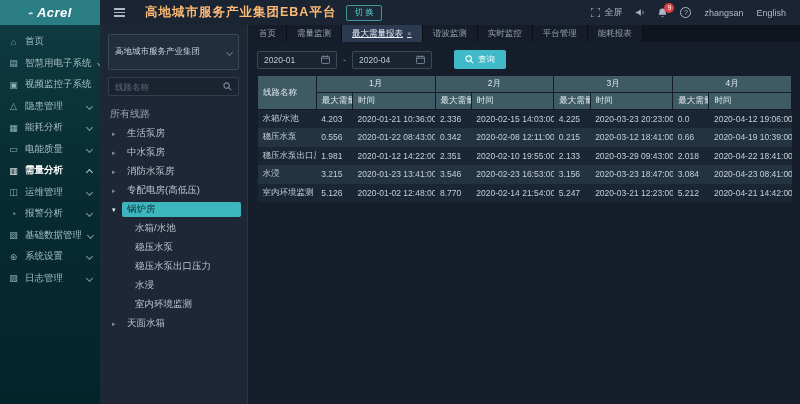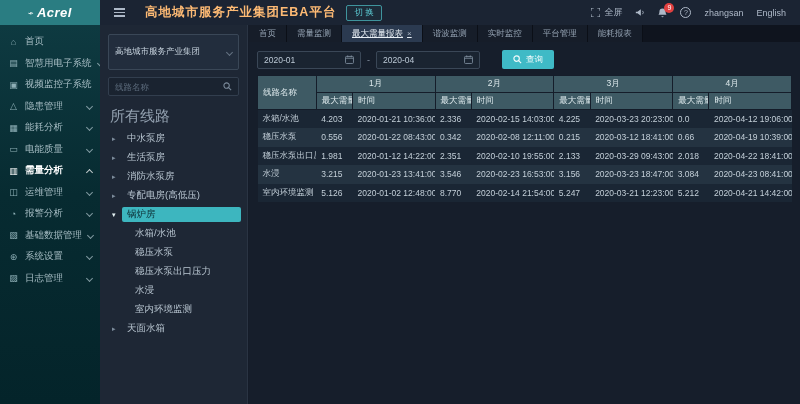--- a/index.html
+++ b/index.html
@@ -48,39 +48,39 @@
     background:#1e2735; border-right:1px solid #2a3443; }
   .org-select { margin:9px 8px 0; height:19px; background:#222d3d; border:1px solid #3a4757;
     border-radius:2px; display:flex; align-items:center; justify-content:space-between;
     padding:17px 6px; color:#c6d2dd; font-size:8.5px; cursor:pointer; white-space:nowrap; }
   .org-select .chev { margin-left:4px; color:#7b8a9a; }
   .search-box { margin:7px 8px 0; height:19px; background:#1a2330; border:1px solid #323e4e;
     border-radius:2px; display:flex; align-items:center; padding:0 6px; }
   .search-box input { flex:1; background:transparent; border:none; outline:none;
     color:#c6d2dd; font-size:8.5px; font-family:inherit; min-width:0; }
   .search-box input::placeholder { color:#5c6b7c; }
-  .root-label { margin:11px 10px 3px; color:#93a1b0; font-size:15px; }
+  .root-label { margin:11px 10px 3px; color:#93a1b0; font-size:10px; }
   .tree-node { height:19px; display:flex; align-items:center; padding:0 6px 0 12px;
     color:#b9c6d1; font-size:9.5px; cursor:pointer; white-space:nowrap; }
   .tree-node .caret { width:10px; font-size:7px; color:#7b8a9a; flex:none; }
   .tree-node .nlabel { padding:1px 5px; border-radius:2px; }
   .tree-node.selected .caret { color:#e6f3f5; }
   .tree-node.selected .nlabel { background:#3db6bf; color:#0d2f36; flex:1; }
   .tree-node.leaf { padding-left:30px; }
 
   
   .main { position:absolute; top:25px; left:249px; right:0; bottom:0; background:#161e2b; }
   .tabbar { height:17px; background:#0f141e; display:flex; align-items:stretch; }
   .tab { display:flex; align-items:center; gap:4px; padding:0 10px; font-size:8.5px;
     color:#93a1b1; background:#161d29; border-right:1px solid #0b0f17; cursor:pointer;
     white-space:nowrap; }
   .tab.active { background:#2b3a50; color:#e9eff5;text-decoration:underline; }
   .tab .close { font-size:8px; color:#aab6c4; cursor:pointer; }
   .filters { display:flex; align-items:center; margin:8px 8px 6px; gap:6px; }
-  .date-input { width:104px; height:18px; background:#1a2431; border:1px solid #3a4757;
+  .date-input { width:80px; height:18px; background:#1a2431; border:1px solid #3a4757;
     border-radius:2px; color:#bcc9d6; font-size:8.5px; display:flex; align-items:center;
     justify-content:space-between; padding:0 6px; cursor:pointer; }
   .range-sep { color:#8b99a8; font-size:9px; }
   .query-btn { margin-left:16px; height:19px; background:#3fbac6; border:none; border-radius:2px;
     color:#f2fbfc; font-size:8.5px; display:flex; align-items:center; gap:4px; padding:0 11px;
     cursor:pointer; font-family:inherit; }
 
   table.report { width:calc(100% - 16px); margin:0 8px; border-collapse:collapse;
     table-layout:fixed; border-top:1px solid #4a8fb4; }
   .report th { background:#3e5a64; color:#dde9ec; font-weight:normal; font-size:8.5px;
@@ -207,25 +207,25 @@
       <input type="text" placeholder="线路名称" style="">
       <svg width="9" height="9" viewBox="0 0 10 10">
         <circle cx="4" cy="4" r="3" fill="none" stroke="#7b8a9a" stroke-width="1.2"></circle>
         <path d="M6.3 6.3L9 9" stroke="#7b8a9a" stroke-width="1.2"></path>
       </svg>
     </div>
     <div class="root-label">所有线路</div>
     <div id="tree-list">
         <div class="tree-node">
           <span class="caret">▸</span>
-          <span class="nlabel">中水泵房</span>
+          <span class="nlabel">生活泵房</span>
         </div>
         <div class="tree-node">
           <span class="caret">▸</span>
-          <span class="nlabel">生活泵房</span>
+          <span class="nlabel">中水泵房</span>
         </div>
         <div class="tree-node">
           <span class="caret">▸</span>
           <span class="nlabel">消防水泵房</span>
         </div>
         <div class="tree-node">
           <span class="caret">▸</span>
           <span class="nlabel">专配电房(高低压)</span>
         </div>
         <div class="tree-node selected">

